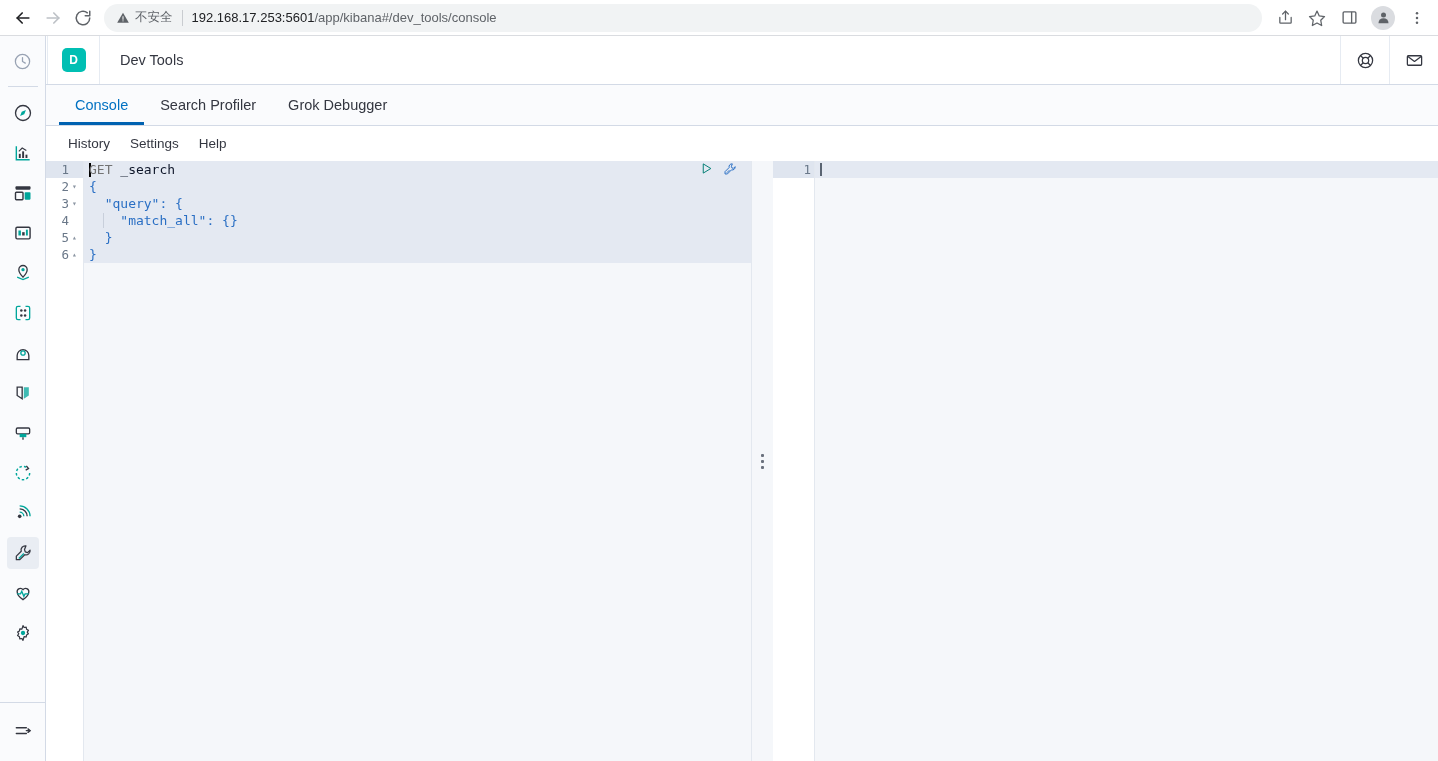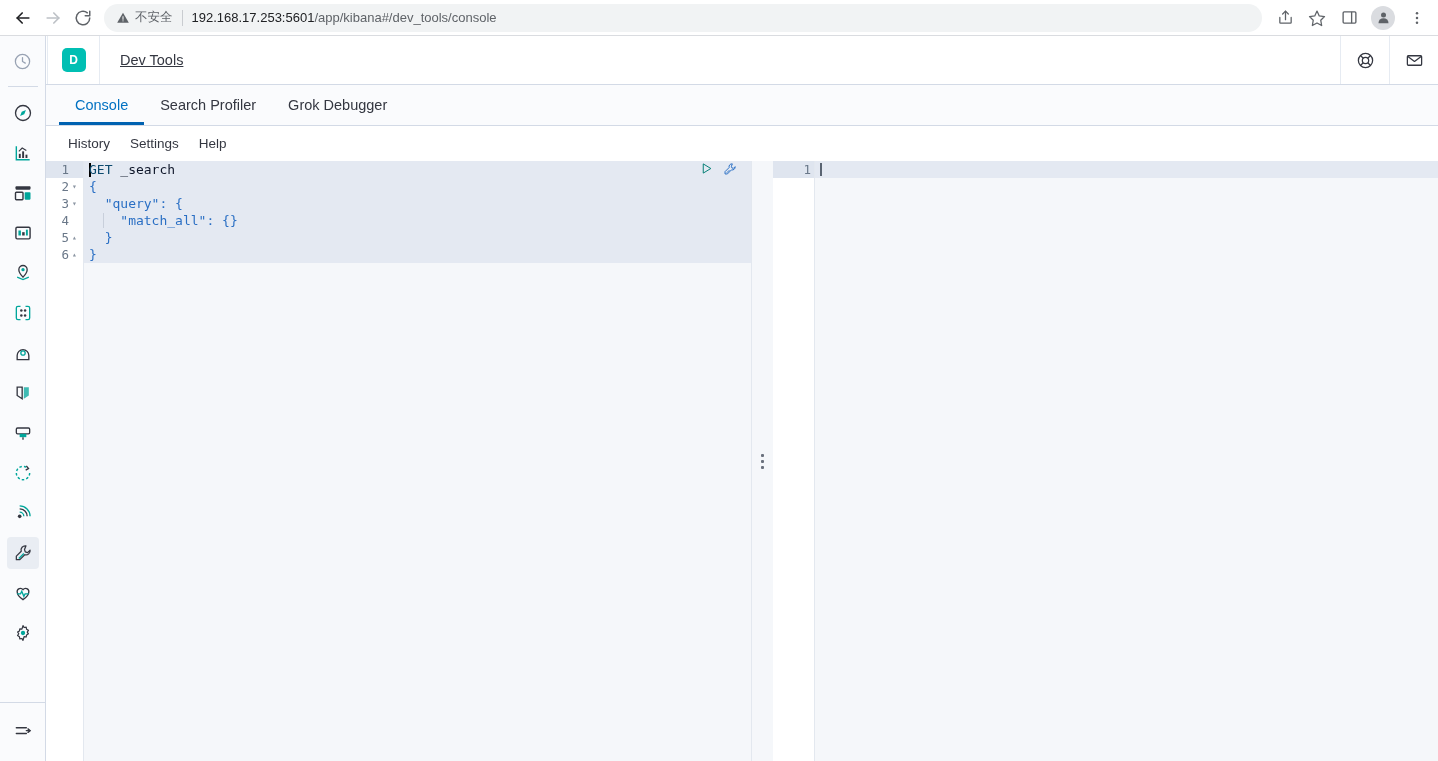--- a/index.html
+++ b/index.html
@@ -91,21 +91,21 @@
   }
   #kb-app-badge-cell {
     width: 52px; height: 100%; display: flex; align-items: center;
     justify-content: center; border-right: 1px solid #e6ebf2;
   }
   #kb-app-badge {
     width: 24px; height: 24px; border-radius: 5px;
     background: #00bfb3; color: #fff; font-size: 12px; font-weight: bold;
     display: flex; align-items: center; justify-content: center;
   }
-  #kb-title { font-size: 14.5px; color: #343741; padding-left: 20px; text-decoration: underline; }
+  #kb-title { font-size: 14.5px; color: #343741; padding-left: 20px; }
   #kb-header-right { margin-left: auto; display: flex; align-items: center; height: 100%; }
   .hdr-icon-cell {
     width: 49px; height: 100%; display: flex; align-items: center;
     justify-content: center; border-left: 1px solid #e6ebf2; color: #343741;
   }
 
   
   #kb-tabs {
     position: absolute; left: 46px; right: 0; top: 49px; height: 41px;
     background: #fafbfd; border-bottom: 1px solid #d3dae6;
@@ -162,21 +162,21 @@
     padding-right: 3px; color: #6a7889; font-size: 12.5px;
   }
   .gline.cur { background: #dfe5ef; }
   .fold { width: 11px; text-align: center; font-size: 8px; color: #8c96a3; }
   .fold.blank { visibility: hidden; }
   .code-area { position: absolute; left: 38px; right: 0; top: 0; bottom: 0; }
   #res-pane .code-area { left: 42px; }
   .cline { height: 17px; position: relative; white-space: pre; color: #343741; }
   .cline.hl { background: #e4e9f2; }
   .cline .txt { padding-left: 5px; }
-  .kw { color: #0c4a6e; }
+  .kw { color: #737373; }
   .path { color: #0f172a; }
   .key { color: #2a6fc4; }
   .punct { color: #2a6fc4; }
   .indent-guide {
     position: absolute; left: 19px; top: 1px; bottom: 1px; width: 1px;
     background: #c8cfdb;
   }
   .caret {
     display: inline-block; width: 2px; height: 14px; background: #000;
     vertical-align: -3px; margin-right: -2px;

